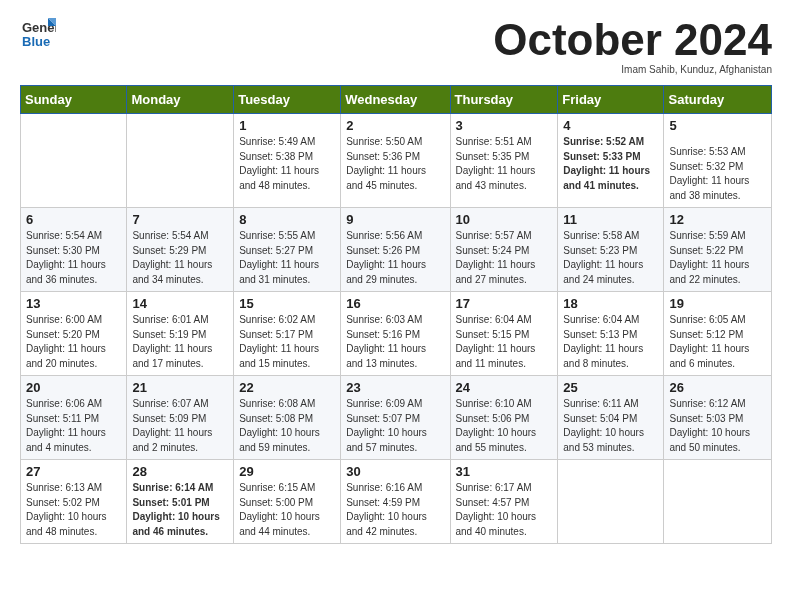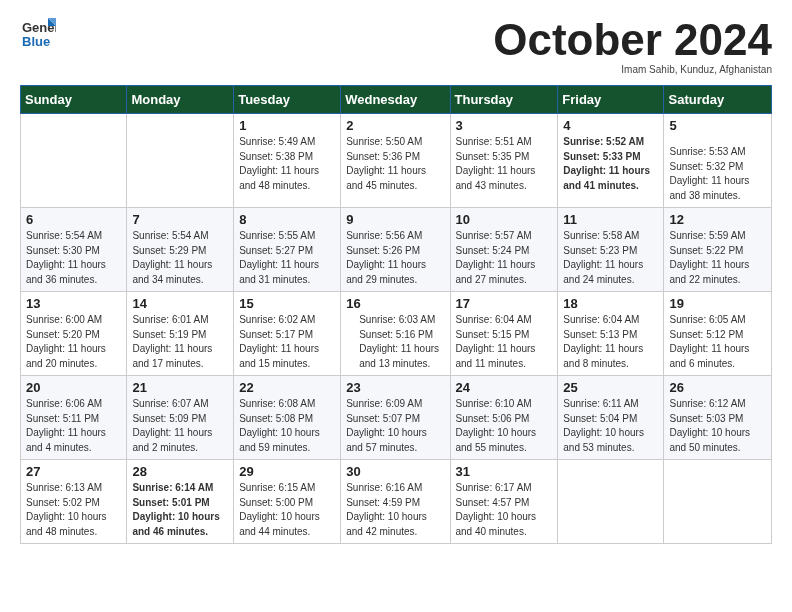--- a/index.html
+++ b/index.html
@@ -40,21 +40,21 @@
     .subtitle {
       font-size: 10px;
       color: #444;
     }
     .calendar {
       width: 100%;
       border-collapse: collapse;
       border: 1px solid #ccc;
     }
     .calendar th {
-      background: #14532d;
+      background: #4d7c0f;
       color: #fff;
       font-size: 13px;
       padding: 6px 4px;
       text-align: left;
       border: 1px solid #2260a8;
       font-weight: bold;
     }
     .calendar td {
       vertical-align: top;
       border: 1px solid #ccc;
@@ -213,21 +213,21 @@
 Daylight: 11 hours and 17 minutes.</div>
           </td>
           <td>
             <span class="day-number">15</span>
             <div class="day-info" style="white-space: pre-line;">Sunrise: 6:02 AM
 Sunset: 5:17 PM
 Daylight: 11 hours and 15 minutes.</div>
           </td>
           <td>
             <span class="day-number">16</span>
-            <div class="day-info" style="white-space: pre-line; margin-left: 13px;">Sunrise: 6:03 AM
+            <div class="day-info" style="white-space: pre-line;">Sunrise: 6:03 AM
 Sunset: 5:16 PM
 Daylight: 11 hours and 13 minutes.</div>
           </td>
           <td>
             <span class="day-number">17</span>
             <div class="day-info" style="white-space: pre-line;">Sunrise: 6:04 AM
 Sunset: 5:15 PM
 Daylight: 11 hours and 11 minutes.</div>
           </td>
           <td>

